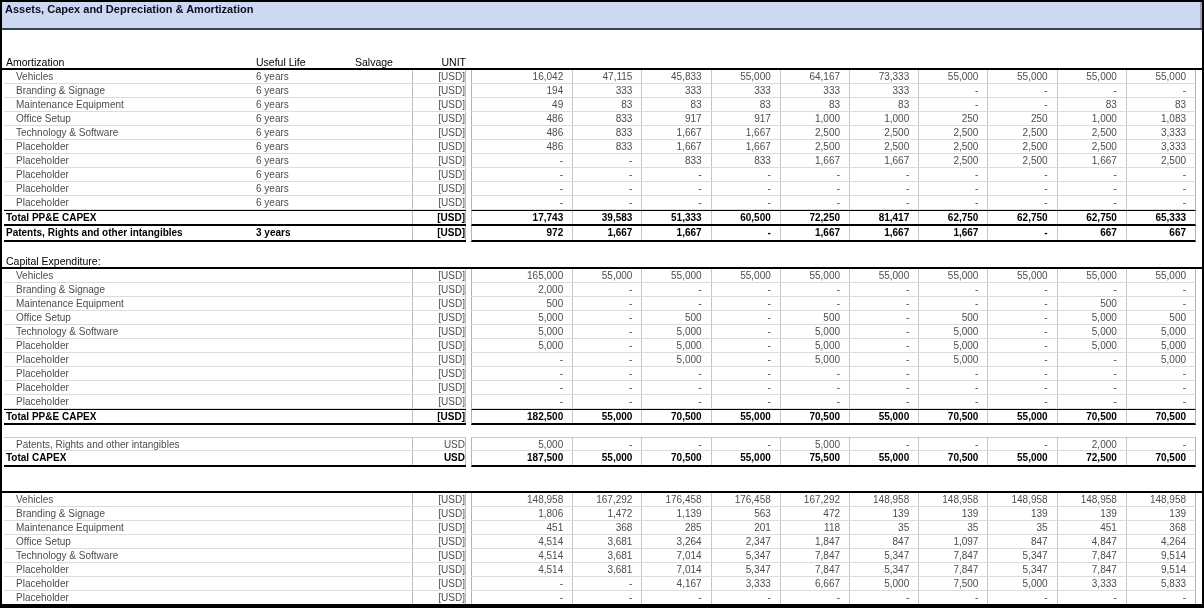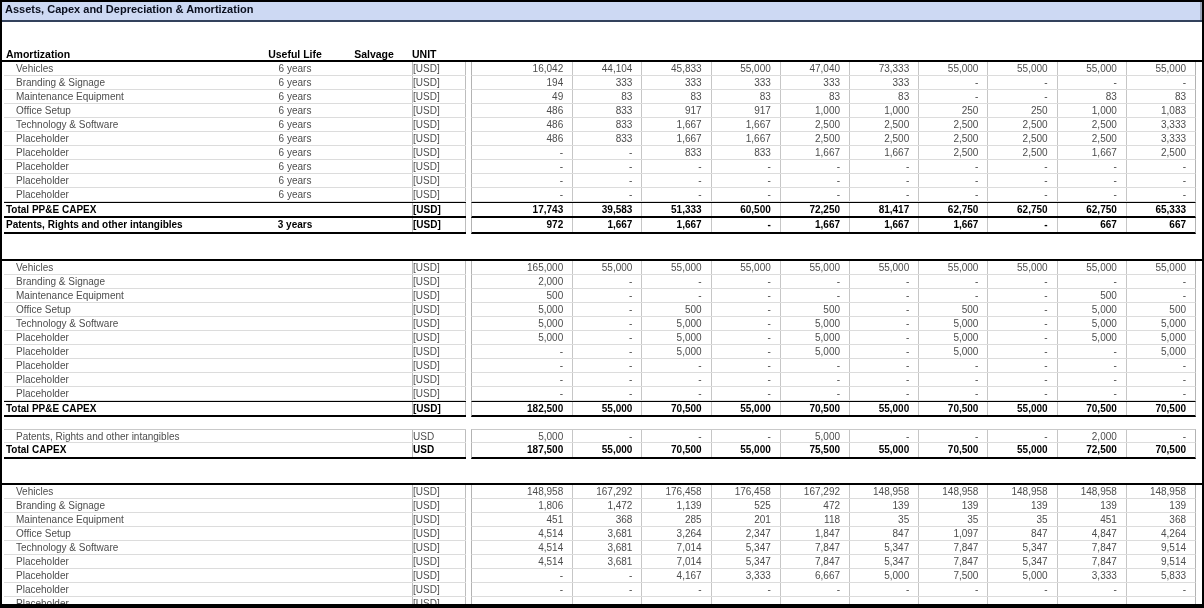--- a/index.html
+++ b/index.html
@@ -5,40 +5,40 @@
   * { margin:0; padding:0; box-sizing:border-box; }
   html,body { background:#ffffff; }
   body { font-family:"Liberation Sans", sans-serif; }
   .page {
     width:1204px; height:608px;
     border:2px solid #000; border-bottom-width:4px;
     background:#fff; overflow:hidden;
     font-size:10px; color:#4d4d4d; position:relative;
   }
   .title-bar {
-    height:20px; line-height:14px;
+    height:28px; line-height:14px;
     background:#cdd9f3;
     border-bottom:2px solid #33415c;
     box-shadow:inset -2px 0 0 #9aa4b8;
     font-weight:bold; font-size:11px; color:#0a0f1e;
     padding-left:3px; white-space:nowrap;
   }
   .spacer { width:100%; }
   .row { display:flex; height:14px; line-height:13px; padding:0 6px 0 2px; align-items:stretch; }
   .left { display:flex; width:462px; flex:none; }
   .vals { display:flex; flex:1; margin-left:5px; }
   .c-label { width:252px; padding-left:2px; white-space:nowrap; overflow:hidden; }
-  .c-life  { width:86px; text-align:center; padding-right:8px; white-space:nowrap; }
+  .c-life  { width:86px; text-align:left; padding-right:8px; white-space:nowrap; }
   .c-salvage { width:70px; text-align:center; padding-right:6px; white-space:nowrap; }
-  .c-unit { width:54px; text-align:left; white-space:nowrap; }
+  .c-unit { width:54px; text-align:right; white-space:nowrap; }
   .cell { flex:1; text-align:right; padding-right:9px; white-space:nowrap; overflow:hidden; }
   .cell + .cell { border-left:1px solid #c6c6c6; }
 
   
-  .row.header { border-bottom:2px solid #000; font-weight:bold; color:#000; font-size:10.5px; }
+  .row.header { border-bottom:2px solid #000; font-weight:normal; color:#000; font-size:10.5px; }
   .row.header .vals { border:none; }
 
   
   .row.item .c-label, .row.subitem .c-label { padding-left:12px; }
   .row.item .left, .row.subitem .left { border-bottom:1px solid #dcdcdc; }
   .row.item .vals, .row.subitem .vals { border-bottom:1px solid #dcdcdc; }
   .row.item .c-unit, .row.subitem .c-unit,
   .row.total .c-unit, .row.totalb .c-unit, .row.subtotal .c-unit { border-left:1px solid #bdbdbd; border-right:1px solid #bdbdbd; }
   .row .vals { border-left:1px solid #b3b3b3; border-right:1px solid #b3b3b3;padding-left:32px; }
 
@@ -73,24 +73,24 @@
         </div>
         <div class="row item">
           <div class="left">
             <div class="c-label">Vehicles</div>
             <div class="c-life">6 years</div>
             <div class="c-salvage"></div>
             <div class="c-unit">[USD]</div>
           </div>
           <div class="vals">
             <div class="cell">16,042</div>
-            <div class="cell">44,104</div>
+            <div class="cell">47,115</div>
             <div class="cell">45,833</div>
             <div class="cell">55,000</div>
-            <div class="cell">47,040</div>
+            <div class="cell">64,167</div>
             <div class="cell">73,333</div>
             <div class="cell">55,000</div>
             <div class="cell">55,000</div>
             <div class="cell">55,000</div>
             <div class="cell">55,000</div>
           </div>
         </div>
         <div class="row item">
           <div class="left">
             <div class="c-label">Branding &amp; Signage</div>
@@ -308,20 +308,26 @@
             <div class="cell">1,667</div>
             <div class="cell">-</div>
             <div class="cell">667</div>
             <div class="cell">667</div>
           </div>
         </div>
       </div>
       <div class="spacer" style="height: 13px;"></div>
       <div class="section">
         <div class="row header">
+          <div class="left">
+            <div class="c-label">Capital Expenditure:</div>
+            <div class="c-life"></div>
+            <div class="c-salvage"></div>
+            <div class="c-unit"></div>
+          </div>
           <div class="vals"></div>
         </div>
         <div class="row item">
           <div class="left">
             <div class="c-label">Vehicles</div>
             <div class="c-life"></div>
             <div class="c-salvage"></div>
             <div class="c-unit">[USD]</div>
           </div>
           <div class="vals">
@@ -613,21 +619,21 @@
           <div class="left">
             <div class="c-label">Branding &amp; Signage</div>
             <div class="c-life"></div>
             <div class="c-salvage"></div>
             <div class="c-unit">[USD]</div>
           </div>
           <div class="vals">
             <div class="cell">1,806</div>
             <div class="cell">1,472</div>
             <div class="cell">1,139</div>
-            <div class="cell">525</div>
+            <div class="cell">563</div>
             <div class="cell">472</div>
             <div class="cell">139</div>
             <div class="cell">139</div>
             <div class="cell">139</div>
             <div class="cell">139</div>
             <div class="cell">139</div>
           </div>
         </div>
         <div class="row item">
           <div class="left">

